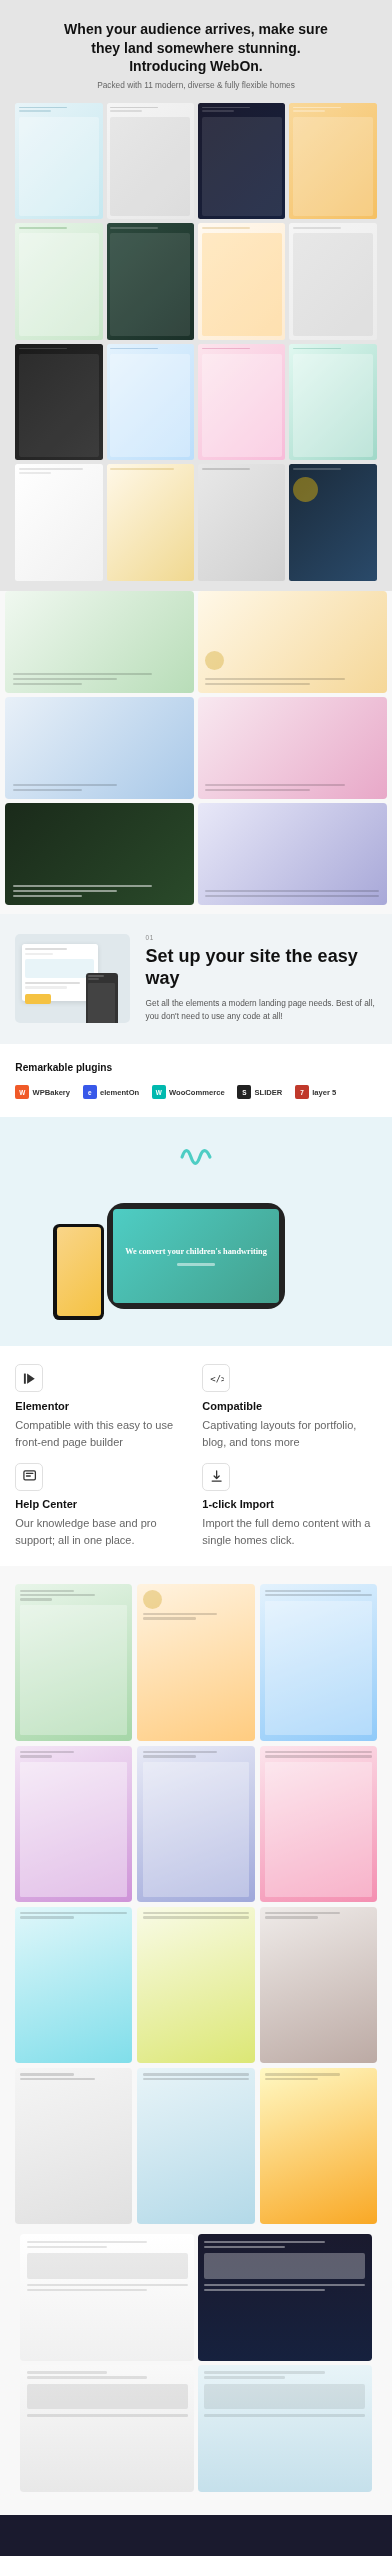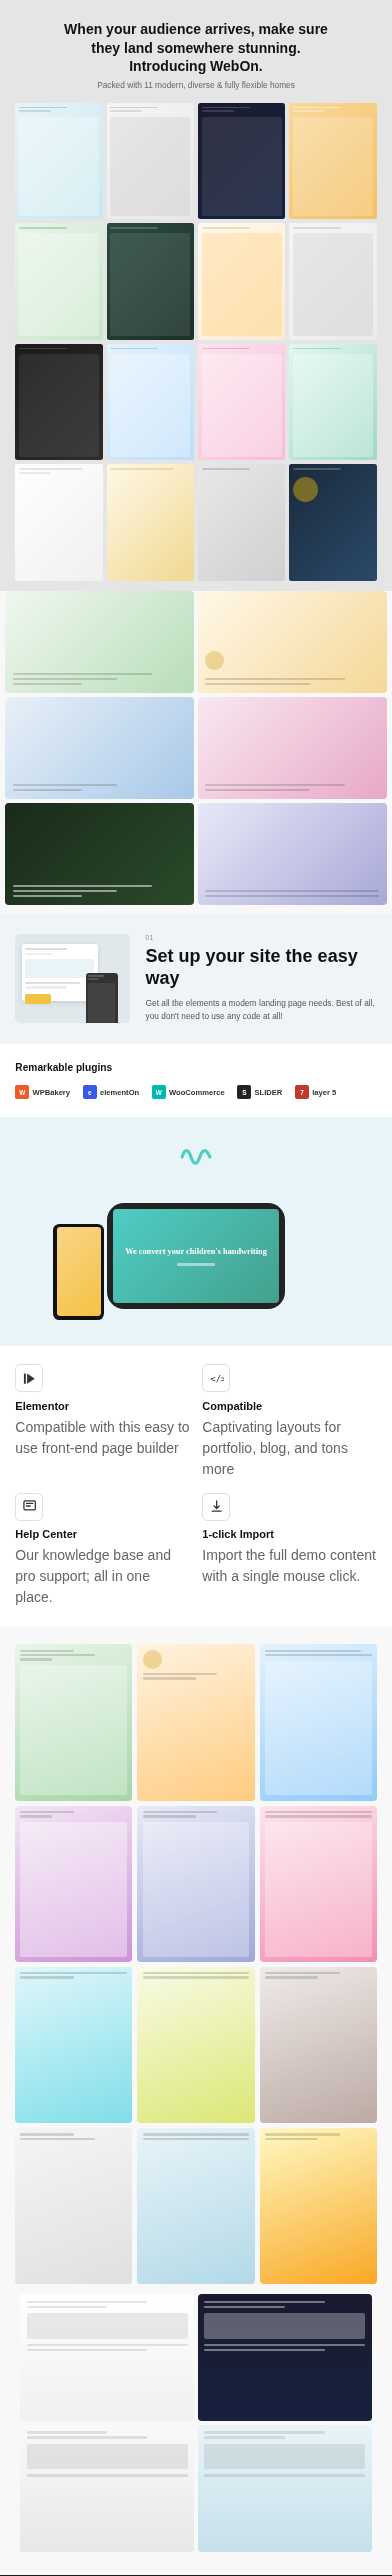--- a/index.html
+++ b/index.html
@@ -269,21 +269,21 @@
       justify-content: center;
       font-size: 11.5px;
       margin-bottom: 2.5px;
     }
     .feature-item h4 {
       font-size: 11px;
       font-weight: 700;
       color: #111;
     }
     .feature-item p {
-      font-size: 14px;
+      font-size: 11px;
       color: #666;
       line-height: 1.5;
     }
 
     
     .inner-pages-section {
       padding: 18px 15.3px;
       background: #f8f8f8;
     }
     .inner-pages-section h3 {
@@ -702,21 +702,21 @@
       <p>Our knowledge base and pro support; all in one place.</p>
     </div>
     <div class="feature-item">
       <div class="feature-icon-box">
         <svg width="15.3" height="15.3" viewBox="0 0 24 24" fill="none">
           <path d="M12 3v12M8 11l4 4 4-4" stroke="#333" stroke-width="2" stroke-linecap="round" stroke-linejoin="round"></path>
           <path d="M5 19h14" stroke="#333" stroke-width="2" stroke-linecap="round"></path>
         </svg>
       </div>
       <h4>1-click Import</h4>
-      <p>Import the full demo content with a single mouse click.</p>
+      <p>Import the full demo content with a single homes click.</p>
     </div>
   </div>
 </section>
 
 <section class="inner-pages-section">
   <div class="inner-pages-grid">
     <div class="inner-page-card ipc1">
       <div class="inner-page-mini">
         <div class="mini-bar dark w50"></div>
         <div class="mini-bar dark w70"></div>

